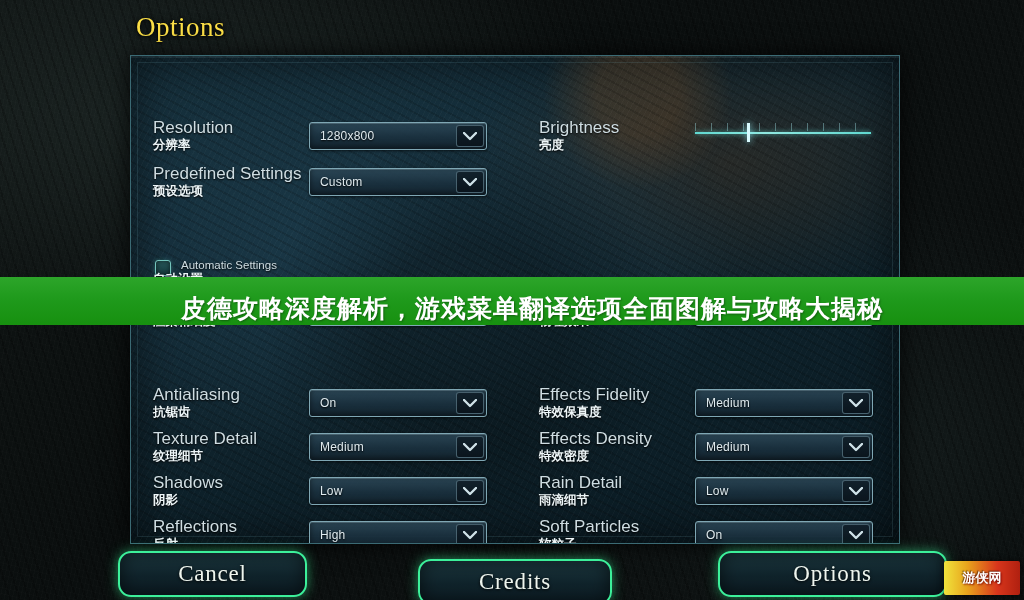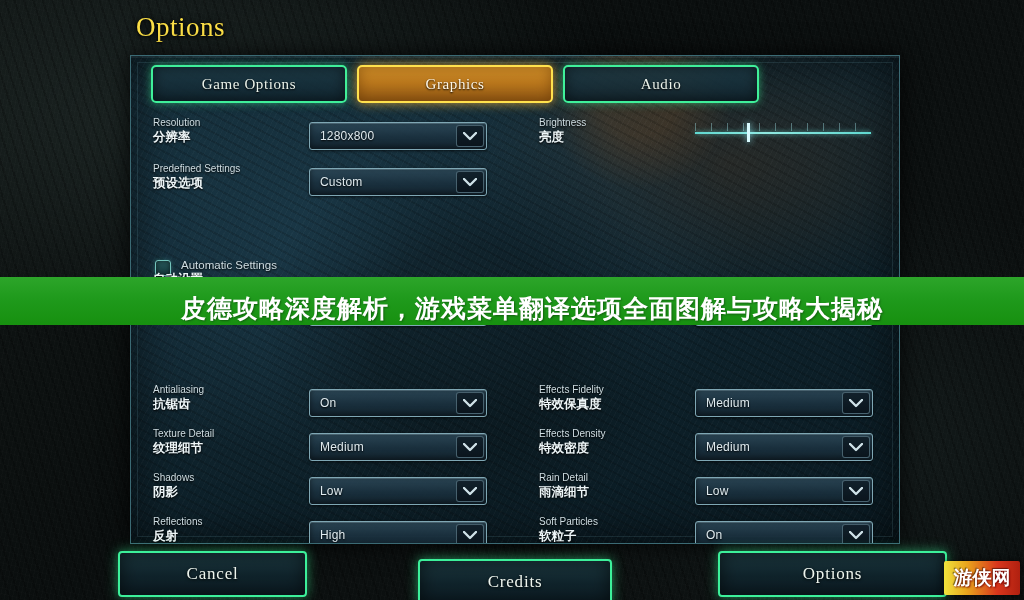--- a/index.html
+++ b/index.html
@@ -81,21 +81,21 @@
     border:2px solid #ffe14d;
     box-shadow:0 0 12px rgba(255,190,60,.75), inset 0 0 14px rgba(90,45,0,.5);
     color:#fff8e8;
   }
   
   .col{position:absolute;top:56px;}
   #colL{left:22px;width:340px;}
   #colR{left:408px;width:340px;}
   .row{position:absolute;height:34px;}
   .lbl{position:absolute;left:0;top:-9px;width:150px;line-height:1.25;}
-  .lbl .en{font-size:10px;color:#cfdde2;text-shadow:0 1px 2px #000;white-space:nowrap;}
+  .lbl .en{font-size:17px;color:#cfdde2;text-shadow:0 1px 2px #000;white-space:nowrap;}
   .lbl .cn{font-size:12.5px;color:#eef6f8;font-weight:700;text-shadow:0 1px 2px #000;white-space:nowrap;}
   
   .dd{
     position:absolute;left:156px;top:-4px;width:176px;height:26px;
     background:linear-gradient(180deg, rgba(46,74,90,.88) 0%, rgba(26,48,62,.92) 55%, rgba(20,38,50,.95) 100%);
     border:1px solid #7fa7b4;border-radius:3px;
     box-shadow:inset 0 1px 0 rgba(200,230,240,.22), inset 0 -2px 6px rgba(0,0,0,.5), 0 1px 3px rgba(0,0,0,.6);
     cursor:pointer;
   }
   .dd .val{
@@ -134,23 +134,23 @@
   }
   .slider .knob{
     position:absolute;top:0;width:3px;height:19px;margin-left:-1px;
     background:#d8fbff;box-shadow:0 0 7px rgba(150,245,255,.95);
   }
   
   .btn{
     position:absolute;height:42px;
     display:flex;align-items:center;justify-content:center;
     font-family:"Liberation Serif","DejaVu Serif",serif;
-    font-size:17px;color:#eef5ee;letter-spacing:.8px;
+    font-size:23px;color:#eef5ee;letter-spacing:.8px;
     background:linear-gradient(180deg, rgba(28,58,66,.92) 0%, rgba(16,36,44,.95) 55%, rgba(12,28,36,.96) 100%);
-    border:2px solid #3cf09a;border-radius:4px;
+    border:2px solid #3cf09a;border-radius:13px;
     box-shadow:0 0 12px rgba(60,240,150,.55), inset 0 0 18px rgba(0,0,0,.6);
     text-shadow:0 1px 3px #000;cursor:pointer;
   }
   #btnCancel{left:118px;top:551px;width:185px;}
   #btnCredits{left:418px;top:551px;width:190px;margin-top:8px;}
   #btnAccept{left:718px;top:551px;width:225px;}
   
   #banner{
     position:absolute;left:0;top:277px;width:1024px;height:48px;
     background:linear-gradient(180deg,#2da52a 0%,#1f9a1c 45%,#17900f 100%);
@@ -163,40 +163,35 @@
   }
   
   #watermark{
     position:absolute;right:4px;bottom:5px;width:76px;height:34px;
     background:linear-gradient(90deg,#f0e33c 0%,#e8a51d 30%,#d8361c 70%,#b02010 100%);
     display:flex;align-items:center;justify-content:center;border-radius:2px;
     box-shadow:0 0 6px rgba(0,0,0,.6);
   }
   #watermark .wtxt{
     font-family:Liberation Serif, serif;
-    font-size:19px;font-weight:700;color:#fff;letter-spacing:0px;
+    font-size:13px;font-weight:700;color:#fff;letter-spacing:0px;
     text-shadow:1px 1px 2px rgba(120,0,0,.9),-1px -1px 1px rgba(0,0,0,.5);
   }
 </style>
 </head>
 <body>
 
 <div id="bg"></div>
 
 <div id="title">Options</div>
 
 <div id="panel">
   <div class="grime"></div>
   <div class="innerframe"></div>
 
-  <div id="tabs">
-    <div class="tab t-normal">Game Options</div>
-    <div class="tab t-active">Graphics</div>
-    <div class="tab t-normal">Audio</div>
-  </div>
 
   <div class="col" id="colL">
 
     <div class="row" style="top:14px;">
       <div class="lbl">
         <div class="en">Resolution</div>
         <div class="cn">分辨率</div>
       </div>
       <div class="dd">
         <span class="val">1280x800</span>

